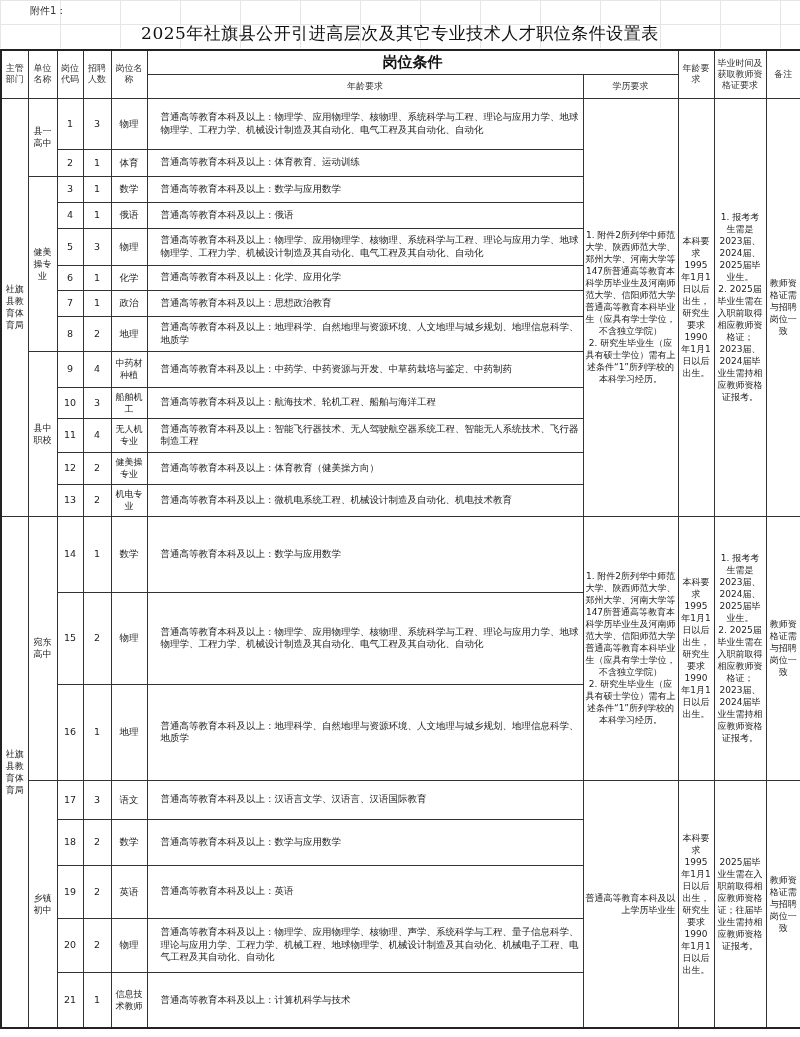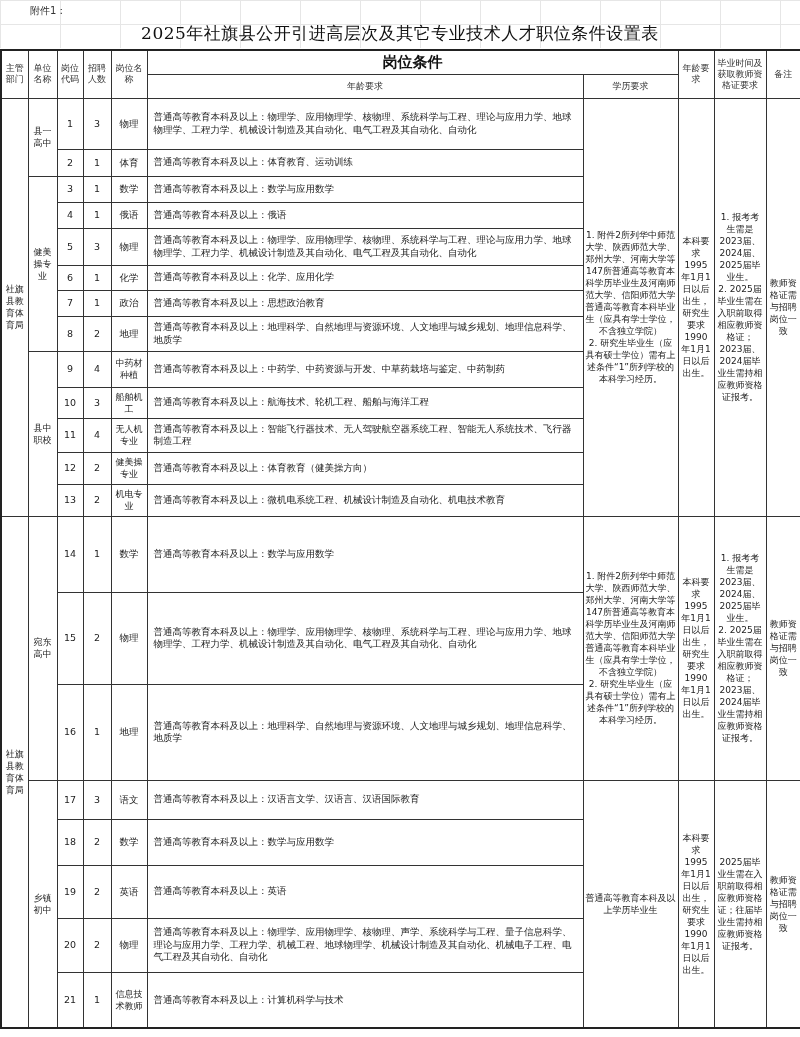--- a/index.html
+++ b/index.html
@@ -8,21 +8,21 @@
   .grid-bg { position: absolute; left: 0; top: 0; width: 800px; height: 48px;
     background-image: linear-gradient(to right, #e6e6e6 1px, transparent 1px), linear-gradient(to bottom, #e6e6e6 1px, transparent 1px);
     background-size: 60px 24px; }
   .annex { position: absolute; left: 30px; top: 4px; font-size: 10px; color: #333; }
   .title { position: absolute; left: 0; top: 22px; width: 800px; text-align: center;
     font-family: "DejaVu Serif", "Liberation Serif", serif; font-size: 17px; font-weight: normal; color: #111; letter-spacing: 0.5px; }
   table { position: absolute; left: 0; top: 49px; width: 800px; border-collapse: collapse; table-layout: fixed; }
   td, th { border: 1px solid #333; font-size: 9.5px; line-height: 12px; text-align: center; vertical-align: middle; font-weight: normal; padding: 1px 2px; }
   th { font-size: 9px; line-height: 11px; color: #333; }
   th.big { font-size: 15px; font-weight: bold; color: #111; }
-  td.major { text-align: left; padding-left: 6px; font-size: 9.5px; line-height: 12.5px; }
+  td.major { text-align: left; padding-left: 13px; font-size: 9.5px; line-height: 12.5px; }
   td.narrow { font-size: 9px; line-height: 12px; }
   table { border: 2px solid #222; }
 </style>
 </head>
 <body>
 
 <div class="grid-bg"></div>
 <div class="annex">附件1：</div>
 <h1 class="title">2025年社旗县公开引进高层次及其它专业技术人才职位条件设置表</h1>
 
@@ -172,21 +172,21 @@
       <td>1</td>
       <td>地理</td>
       <td class="major">普通高等教育本科及以上：地理科学、自然地理与资源环境、人文地理与城乡规划、地理信息科学、地质学</td>
     </tr>
     <tr style="height:39px">
       <td rowspan="5" class="narrow">乡镇初中</td>
       <td>17</td>
       <td>3</td>
       <td>语文</td>
       <td class="major">普通高等教育本科及以上：汉语言文学、汉语言、汉语国际教育</td>
-      <td rowspan="5" class="narrow" style="text-align:center">普通高等教育本科及以上学历毕业生</td>
+      <td rowspan="5" class="narrow" style="text-align:right">普通高等教育本科及以上学历毕业生</td>
       <td rowspan="5" class="narrow">本科要求1995年1月1日以后出生，研究生要求1990年1月1日以后出生。</td>
       <td rowspan="5" class="narrow">2025届毕业生需在入职前取得相应教师资格证；往届毕业生需持相应教师资格证报考。</td>
       <td rowspan="5" class="narrow">教师资格证需与招聘岗位一致</td>
     </tr>
     <tr style="height:46px">
       <td>18</td>
       <td>2</td>
       <td>数学</td>
       <td class="major">普通高等教育本科及以上：数学与应用数学</td>
     </tr>

